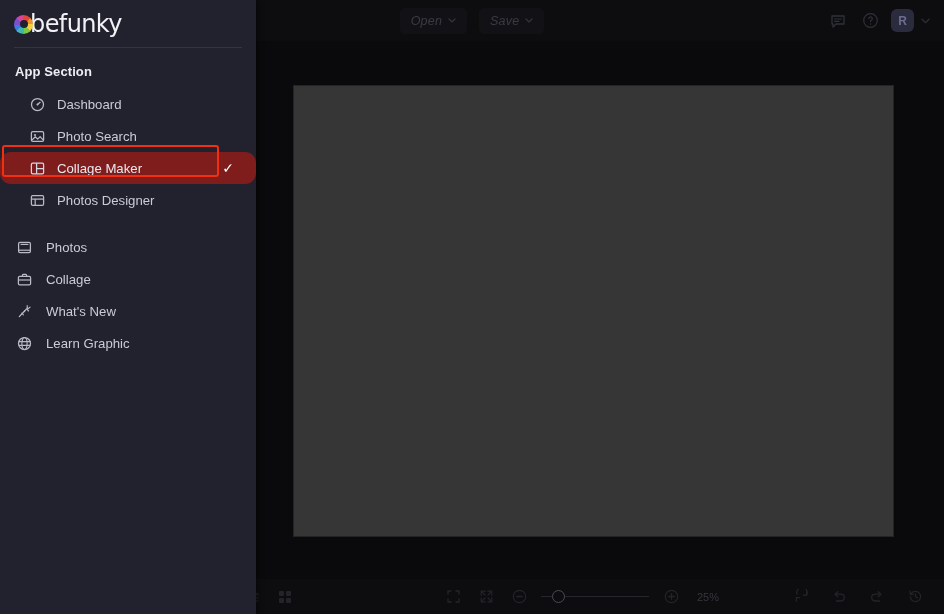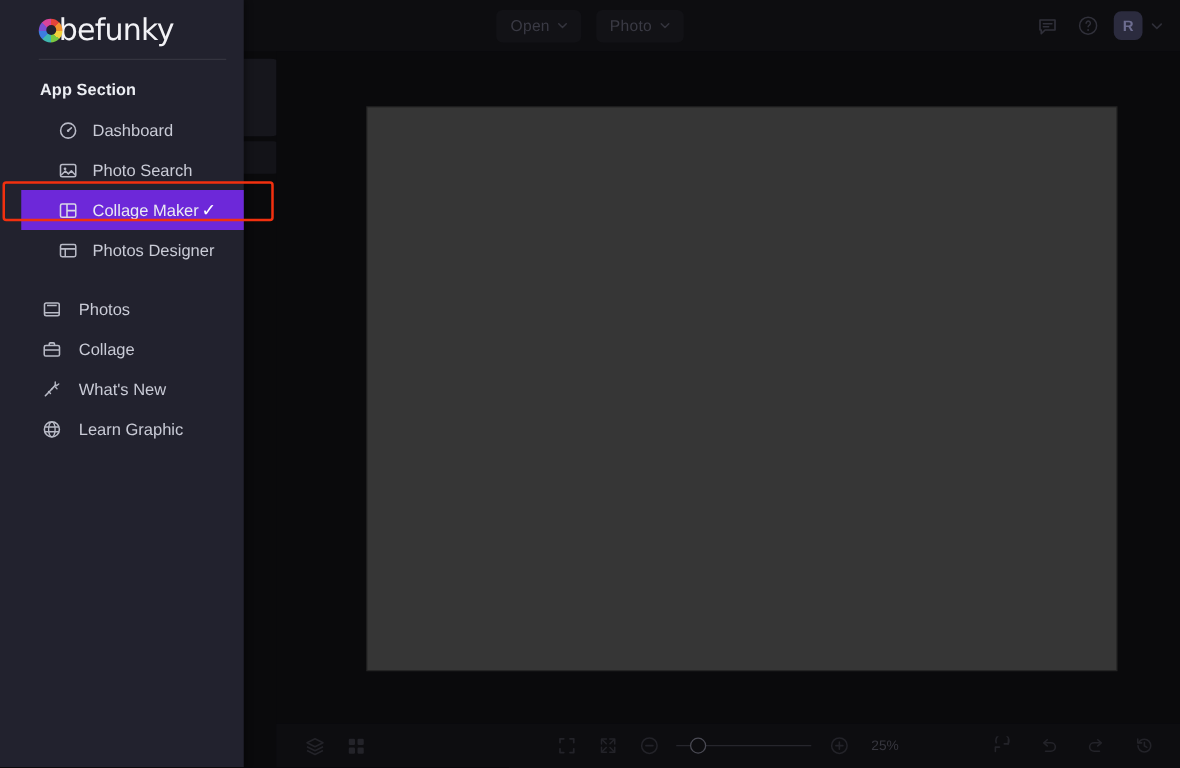--- a/index.html
+++ b/index.html
@@ -42,20 +42,21 @@
     display: flex;
     align-items: center;
     gap: 6px;
     height: 26px;
     padding: 0 11px;
     border-radius: 5px;
     background: #121216;
     color: #3a3a44;
     font-size: 12.5px;
     letter-spacing: .2px;
+    font-style: italic;
   }
   .tb-btn .chev { font-size: 8px; opacity: .85; line-height: 1; }
 
   .topbar-right {
     position: absolute;
     right: 14px;
     display: flex;
     align-items: center;
     gap: 10px;
   }
@@ -175,26 +176,25 @@
     right: 18px;
     display: flex;
     align-items: center;
     gap: 16px;
   }
 
   
   .sidebar {
     position: absolute;
     left: 0; top: 0;
-    width: 178px;
+    width: 256px;
     height: 614px;
     background: #22222e;
     box-shadow: 2px 0 6px rgba(0,0,0,.45);
     z-index: 10;
-    padding-left: 17px;
   }
   .logo {
     display: flex;
     align-items: center;
     padding: 9px 0 0 14px;
     height: 30px;
   }
   .logo-wheel {
     width: 19px; height: 19px;
     border-radius: 50%;
@@ -252,22 +252,23 @@
     align-items: center;
     justify-content: center;
     color: #b8bac6;
     flex: 0 0 auto;
   }
   .menu-item.indent { padding-left: 29px; }
   .menu-item.indent .mi-label { margin-left: 11px; }
   .menu-item.root { padding-left: 16px; }
   .menu-item.root .mi-label { margin-left: 13px; }
   .menu-item.active {
-    background: #6d28d9;
+    background: #7f1d1d;
     color: #e9eaf2;
+    border-radius: 11px;
   }
   .menu-item.active .mi-icon { color: #d7d8e6; }
   .check {
     position: absolute;
     right: 22px;
     color: #ffffff;
     font-size: 14px;
   }
   .highlight-box {
     position: absolute;
@@ -305,21 +306,21 @@
       <div class="topbar-center">
         <div class="tb-btn">
           <span>Open</span>
           <span class="chev">
             <svg width="8" height="5" viewBox="0 0 8 5">
                 <path d="M1 1l3 3 3-3" stroke="currentColor" stroke-width="1.2" fill="none" stroke-linecap="round"></path>
               </svg>
           </span>
         </div>
         <div class="tb-btn">
-          <span>Photo</span>
+          <span>Save</span>
           <span class="chev">
             <svg width="8" height="5" viewBox="0 0 8 5">
                 <path d="M1 1l3 3 3-3" stroke="currentColor" stroke-width="1.2" fill="none" stroke-linecap="round"></path>
               </svg>
           </span>
         </div>
       </div>
 
       <div class="topbar-right">
         <div class="tb-icon">

